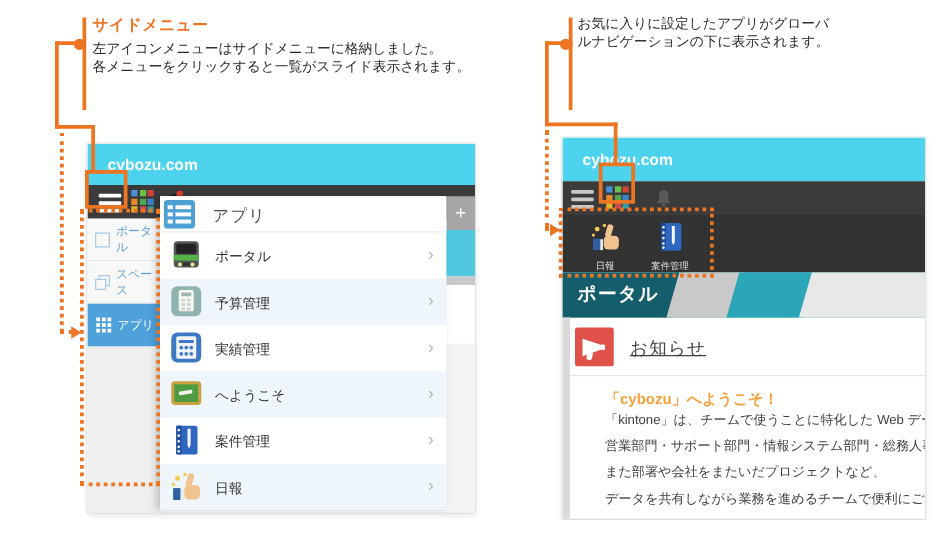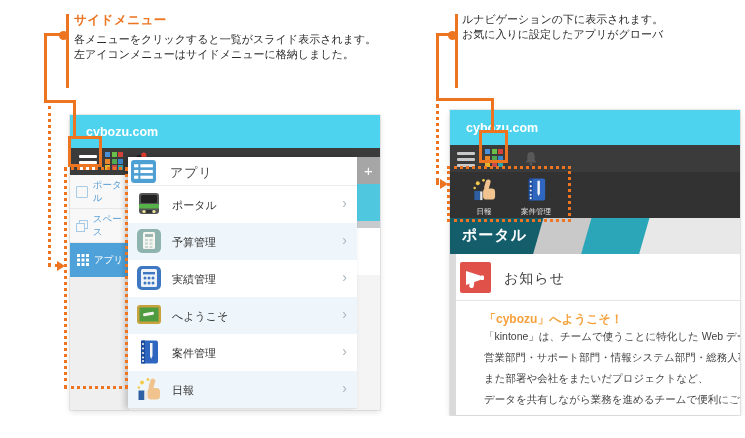--- a/index.html
+++ b/index.html
@@ -70,38 +70,38 @@
   .wel-b{position:absolute;overflow:hidden;}
   .wel-b div{font-size:10.5px;color:#3F3F3F;line-height:21px;white-space:nowrap;}
 </style>
 </head>
 <body>
 
 <div class="canvas">
 
   <div class="ann" style="left:74px;top:12px;">
     <div class="ann-title">サイドメニュー</div>
+    <div class="ann-line">左アイコンメニューはサイドメニューに格納しました。</div>
     <div class="ann-line">各メニューをクリックすると一覧がスライド表示されます。</div>
-    <div class="ann-line">左アイコンメニューはサイドメニューに格納しました。</div>
   </div>
   <div class="obar" style="left:66px;top:14px;height:74px;"></div>
   <div class="odot" style="left:59px;top:31px;"></div>
   <div class="ol" style="left:44px;top:33px;width:24px;height:3px;"></div>
   <div class="ol" style="left:44px;top:33px;width:3px;height:70px;"></div>
   <div class="ol" style="left:44px;top:100px;width:32px;height:3px;"></div>
   <div class="ol" style="left:73px;top:100px;width:3px;height:36px;"></div>
   <div class="obox" style="left:68px;top:136px;width:28px;height:25px;"></div>
   <div class="odash-v" style="left:48px;top:106px;height:160px;"></div>
   <div class="odash-h" style="left:48px;top:264px;width:10px;"></div>
   <div class="oarrow" style="left:57px;top:261px;"></div>
   <div class="odash-box" style="left:64px;top:167px;width:58px;height:216px;"></div>
 
   <div class="ann" style="left:462px;top:12px;">
+    <div class="ann-line">お気に入りに設定したアプリがグローバ</div>
     <div class="ann-line">ルナビゲーションの下に表示されます。</div>
-    <div class="ann-line">お気に入りに設定したアプリがグローバ</div>
   </div>
   <div class="obar" style="left:455px;top:14px;height:74px;"></div>
   <div class="odot" style="left:448px;top:31px;"></div>
   <div class="ol" style="left:436px;top:33px;width:22px;height:3px;"></div>
   <div class="ol" style="left:436px;top:33px;width:3px;height:68px;"></div>
   <div class="ol" style="left:436px;top:98px;width:58px;height:3px;"></div>
   <div class="ol" style="left:491px;top:98px;width:3px;height:34px;"></div>
   <div class="obox" style="left:479px;top:130px;width:23px;height:27px;"></div>
   <div class="odash-v" style="left:436px;top:104px;height:78px;"></div>
   <div class="odash-h" style="left:436px;top:182px;width:8px;"></div>
@@ -361,21 +361,21 @@
     <div class="gutter" style="left:0;top:144px;width:6px;height:161px;"></div>
     <div class="notice-ic" style="left:10px;top:152px;">
       <svg width="31" height="31" viewBox="0 0 31 31">
           <g fill="#fff">
         <polygon points="6,9 20,13.5 20,18 6,23"></polygon>
         <rect x="20" y="13.5" width="4" height="4.5" rx="1"></rect>
         <rect x="9.5" y="19" width="4.5" height="7" rx="2" transform="rotate(12 11.5 22.5)"></rect>
           </g>
         </svg>
     </div>
-    <span class="notice-t" style="left:54px;top:160px;">お知らせ</span>
+    <span class="notice-t" style="left:54px;top:160px;text-decoration:underline;">お知らせ</span>
     <div class="sep" style="left:6px;top:190px;width:284px;"></div>
     <span class="wel-t" style="left:34px;top:201px;">「cybozu」へようこそ！</span>
     <div class="wel-b" style="left:34px;top:216px;width:256px;height:89px;">
       <div>「kintone」は、チームで使うことに特化した Web データベー</div>
       <div>営業部門・サポート部門・情報システム部門・総務人事部門、</div>
       <div>また部署や会社をまたいだプロジェクトなど、</div>
       <div>データを共有しながら業務を進めるチームで便利にご利用いただ</div>
     </div>
   </div>
 

